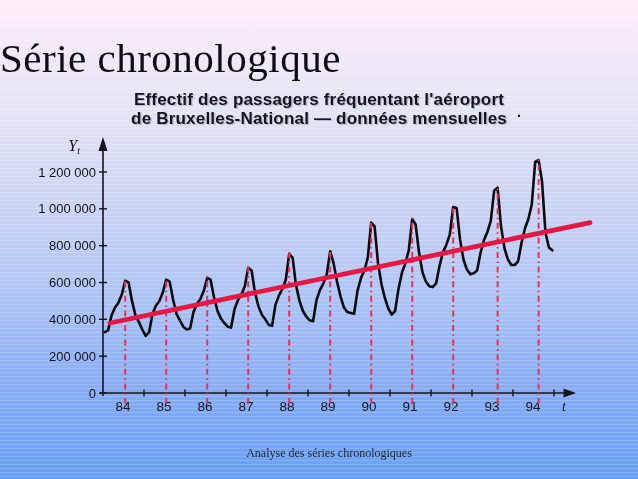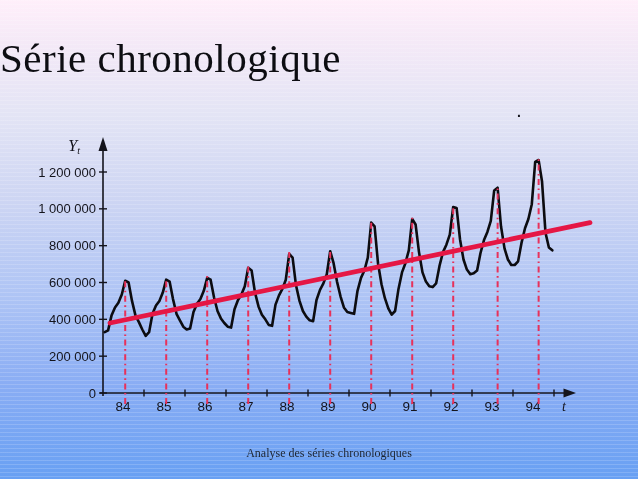--- a/index.html
+++ b/index.html
@@ -87,15 +87,19 @@
       <line x1="289.20833333333337" y1="404" x2="289.20833333333337" y2="251.95416666666665" stroke="#e8315a" stroke-width="2" stroke-dasharray="6 3.5 1.6 3.5"></line>
       <line x1="330.20833333333337" y1="404" x2="330.20833333333337" y2="249.19166666666666" stroke="#e8315a" stroke-width="2" stroke-dasharray="6 3.5 1.6 3.5"></line>
       <line x1="371.20833333333337" y1="404" x2="371.20833333333337" y2="220.64583333333331" stroke="#e8315a" stroke-width="2" stroke-dasharray="6 3.5 1.6 3.5"></line>
       <line x1="412.20833333333337" y1="404" x2="412.20833333333337" y2="216.96249999999998" stroke="#e8315a" stroke-width="2" stroke-dasharray="6 3.5 1.6 3.5"></line>
       <line x1="453.2083333333333" y1="404" x2="453.2083333333333" y2="204.99166666666665" stroke="#e8315a" stroke-width="2" stroke-dasharray="6 3.5 1.6 3.5"></line>
       <line x1="497.625" y1="404" x2="497.625" y2="185.65416666666664" stroke="#e8315a" stroke-width="2" stroke-dasharray="6 3.5 1.6 3.5"></line>
       <line x1="538.625" y1="404" x2="538.625" y2="158.02916666666664" stroke="#e8315a" stroke-width="2" stroke-dasharray="6 3.5 1.6 3.5"></line>
       <line x1="110" y1="323.01666666666665" x2="590" y2="222.64583333333331" stroke="#e51745" stroke-width="4.8" stroke-linecap="round"></line>
     </svg>
   <h1 class="title">Série chronologique</h1>
+  <div class="subtitle">
+    <div>Effectif des passagers fréquentant l'aéroport</div>
+    <div>de Bruxelles-National — données mensuelles</div>
+  </div>
   <span class="stray">.</span>
   <div class="footer">Analyse des séries chronologiques</div>
 </div>
 
 </body></html>

